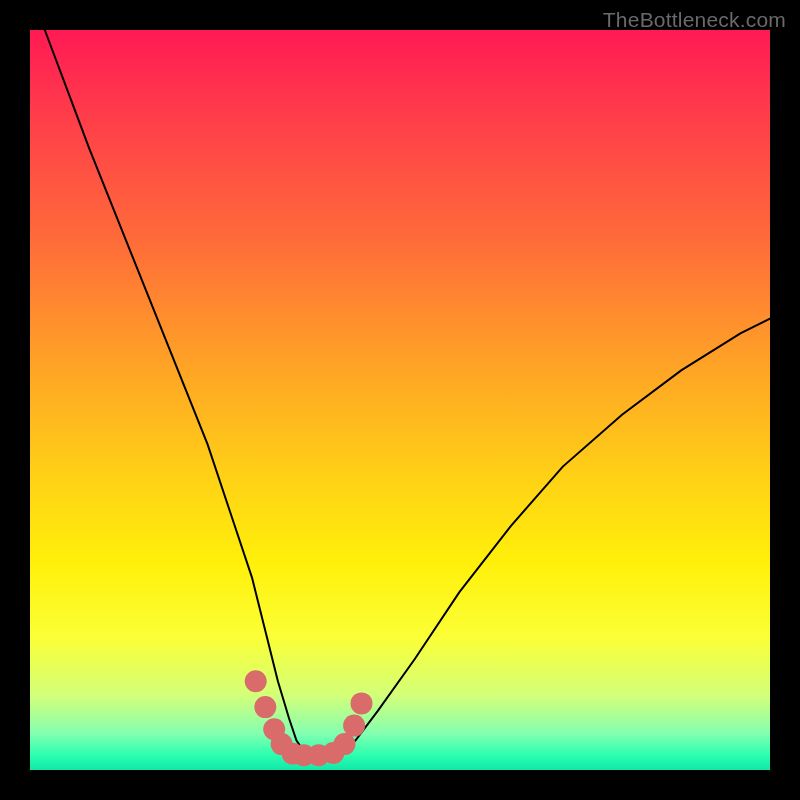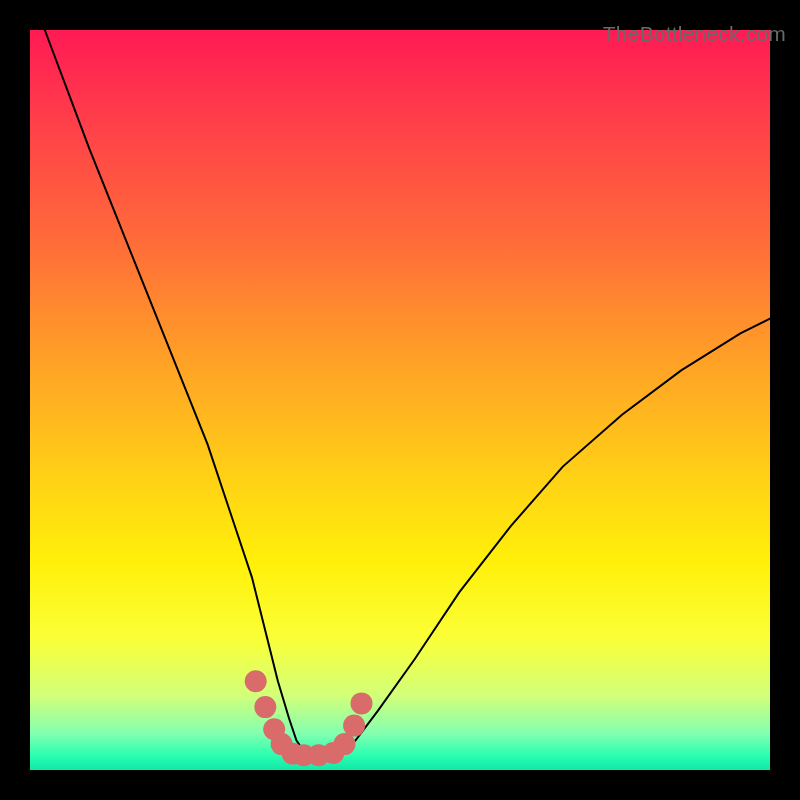--- a/index.html
+++ b/index.html
@@ -26,21 +26,21 @@
       #fff00a 72%,
       #fbff36 82%,
       #d2ff7a 90%,
       #85ffb0 95%,
       #2bffb0 98%,
       #10e8a8 100%
     );
   }
   .watermark {
     position: absolute;
-    top: 22px;
+    top: 8px;
     right: 14px;
     color: #6a6a6a;
     font-size: 21px;
     font-weight: 500;
     letter-spacing: 0.2px;
   }
   svg.curve {
     position: absolute;
     left: 0;
     top: 0;

